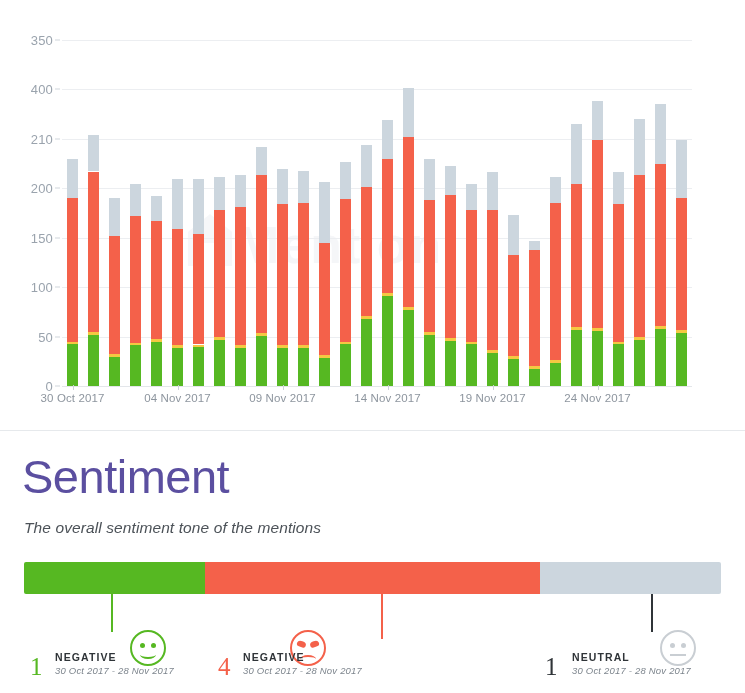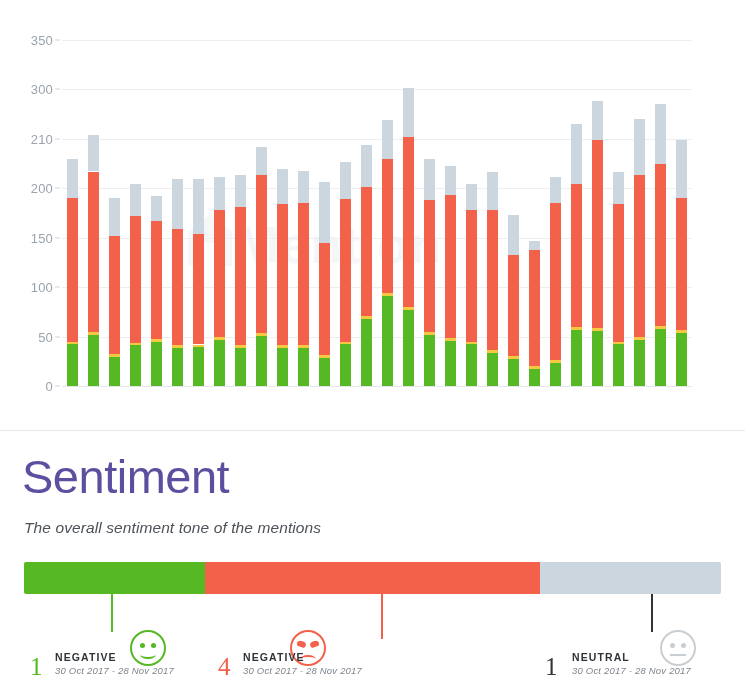--- a/index.html
+++ b/index.html
@@ -189,21 +189,21 @@
           <div class="gridline" style="top: 197.714px;"></div>
           <div class="ytick" style="top: 197.714px; margin-left: 20px;">150</div>
           <div class="ytick-dash" style="top: 197.714px;"></div>
           <div class="gridline" style="top: 148.286px;"></div>
           <div class="ytick" style="top: 148.286px;">200</div>
           <div class="ytick-dash" style="top: 148.286px;"></div>
           <div class="gridline" style="top: 98.8571px;"></div>
           <div class="ytick" style="top: 98.8571px;">210</div>
           <div class="ytick-dash" style="top: 98.8571px;"></div>
           <div class="gridline" style="top: 49.4286px;"></div>
-          <div class="ytick" style="top: 49.4286px;">300</div>
+          <div class="ytick" style="top: 49.4286px;">400</div>
           <div class="ytick-dash" style="top: 49.4286px;"></div>
           <div class="gridline" style="top: 0px;"></div>
           <div class="ytick" style="top: 0px;">350</div>
           <div class="ytick-dash" style="top: 0px;"></div>
         </div>
 
       <div id="watermark">
         <div class="wm-mark"></div>
         <div class="wm-text">Mention</div>
       </div>
@@ -385,20 +385,34 @@
           </div>
           <div class="bar-group" title="28 Nov 2017" style="left: 614px; height: 246.154px;">
             <div class="seg seg-positive" style="bottom: 0px; height: 53.3829px; background: rgb(86, 184, 34);"></div>
             <div class="seg seg-mid" style="bottom: 53.3829px; height: 2.96571px; background: rgb(245, 200, 66);"></div>
             <div class="seg seg-negative" style="bottom: 56.3486px; height: 131.48px; background: rgb(244, 97, 74);"></div>
             <div class="seg seg-neutral" style="bottom: 187.829px; height: 58.3257px; background: rgb(204, 214, 222);"></div>
           </div>
         </div>
     </div>
 
+    <div id="xaxis-labels">
+        <div class="xtick" style="left: 10.5px;"></div>
+        <div class="xlabel" style="left: 10.5px; top: 2px;">30 Oct 2017</div>
+        <div class="xtick" style="left: 115.5px;"></div>
+        <div class="xlabel" style="left: 115.5px; top: 2px;">04 Nov 2017</div>
+        <div class="xtick" style="left: 220.5px;"></div>
+        <div class="xlabel" style="left: 220.5px; top: 2px;">09 Nov 2017</div>
+        <div class="xtick" style="left: 325.5px;"></div>
+        <div class="xlabel" style="left: 325.5px; top: 2px;">14 Nov 2017</div>
+        <div class="xtick" style="left: 430.5px;"></div>
+        <div class="xlabel" style="left: 430.5px; top: 2px;">19 Nov 2017</div>
+        <div class="xtick" style="left: 535.5px;"></div>
+        <div class="xlabel" style="left: 535.5px; top: 2px;">24 Nov 2017</div>
+      </div>
   </div>
 
   <div id="panel-divider"></div>
 
   <div id="sentiment-panel">
     <div id="sentiment-subtitle">The overall sentiment tone of the mentions</div>
     <div id="sentiment-title">Sentiment</div>
 
     <div id="sentiment-bar">
         <div class="sbar-seg" style="width: 26%; background: rgb(86, 184, 34);"></div>

